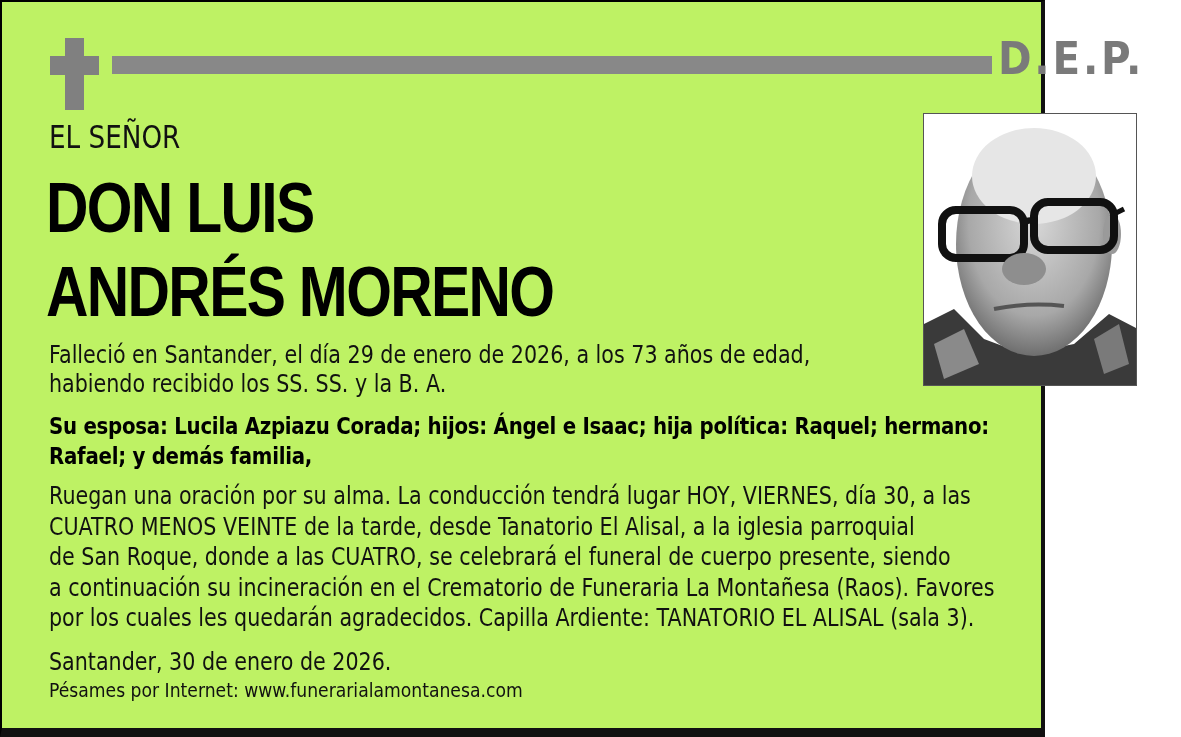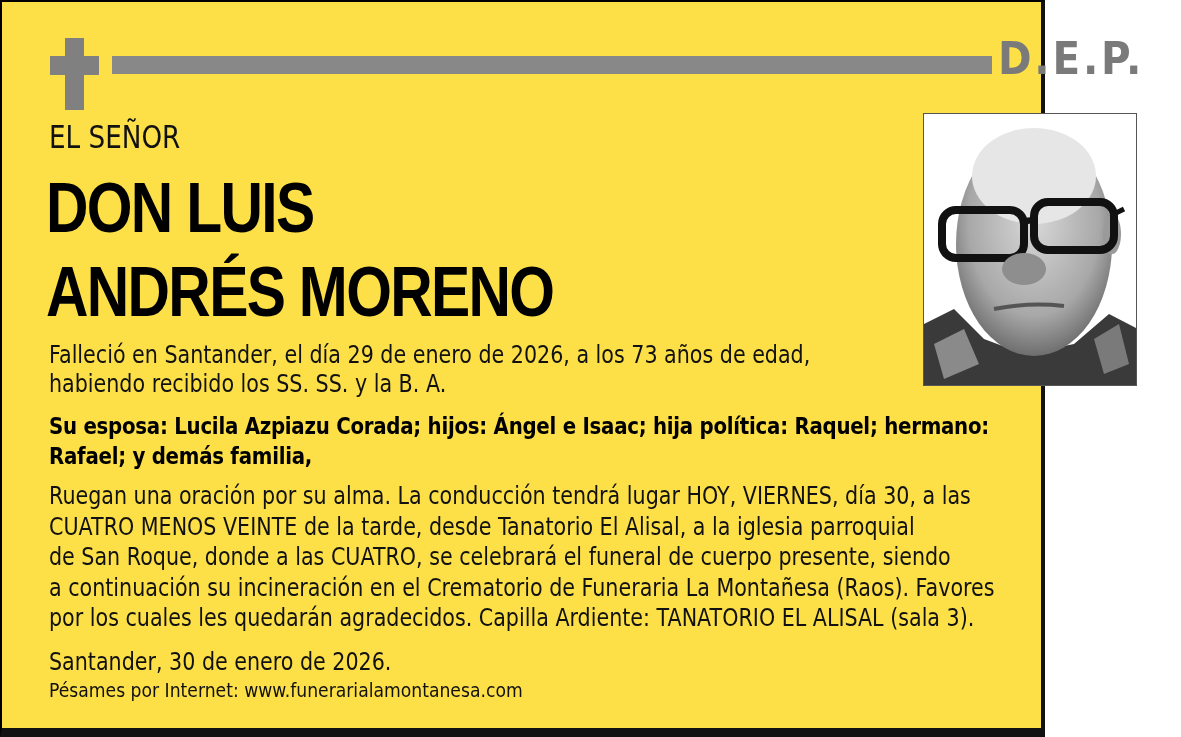--- a/index.html
+++ b/index.html
@@ -3,21 +3,21 @@
   <meta charset="utf-8">
   <style>
     * { margin: 0; padding: 0; box-sizing: border-box; }
     html, body { width: 1181px; height: 737px; overflow: hidden; background: #ffffff; }
     body { position: relative; font-family: "Liberation Sans", sans-serif; color: #111; }
 
     .frame {
       position: absolute; left: 0; top: 0; width: 1045px; height: 737px;
       border-top: 2px solid #000; border-left: 2px solid #000;
       border-right: 4px solid #111; border-bottom: 9px solid #111;
-      background: #fde047;
+      background: #bef264;
     }
 
     .cross-v { position: absolute; left: 63px; top: 36px; width: 19px; height: 72px; background: #808080; }
     .cross-h { position: absolute; left: 48px; top: 54px; width: 49px; height: 19px; background: #808080; }
     .rule-bar { position: absolute; left: 110px; top: 54px; width: 880px; height: 18px; background: #888888; }
     .dep {
       position: absolute; left: 996px; top: 32px; font-size: 44px; font-weight: bold;
       color: #7a7a7a; letter-spacing: 3px; line-height: 50px;
       font-family: "DejaVu Sans", sans-serif; transform: scaleX(0.92); transform-origin: left top;
     }

